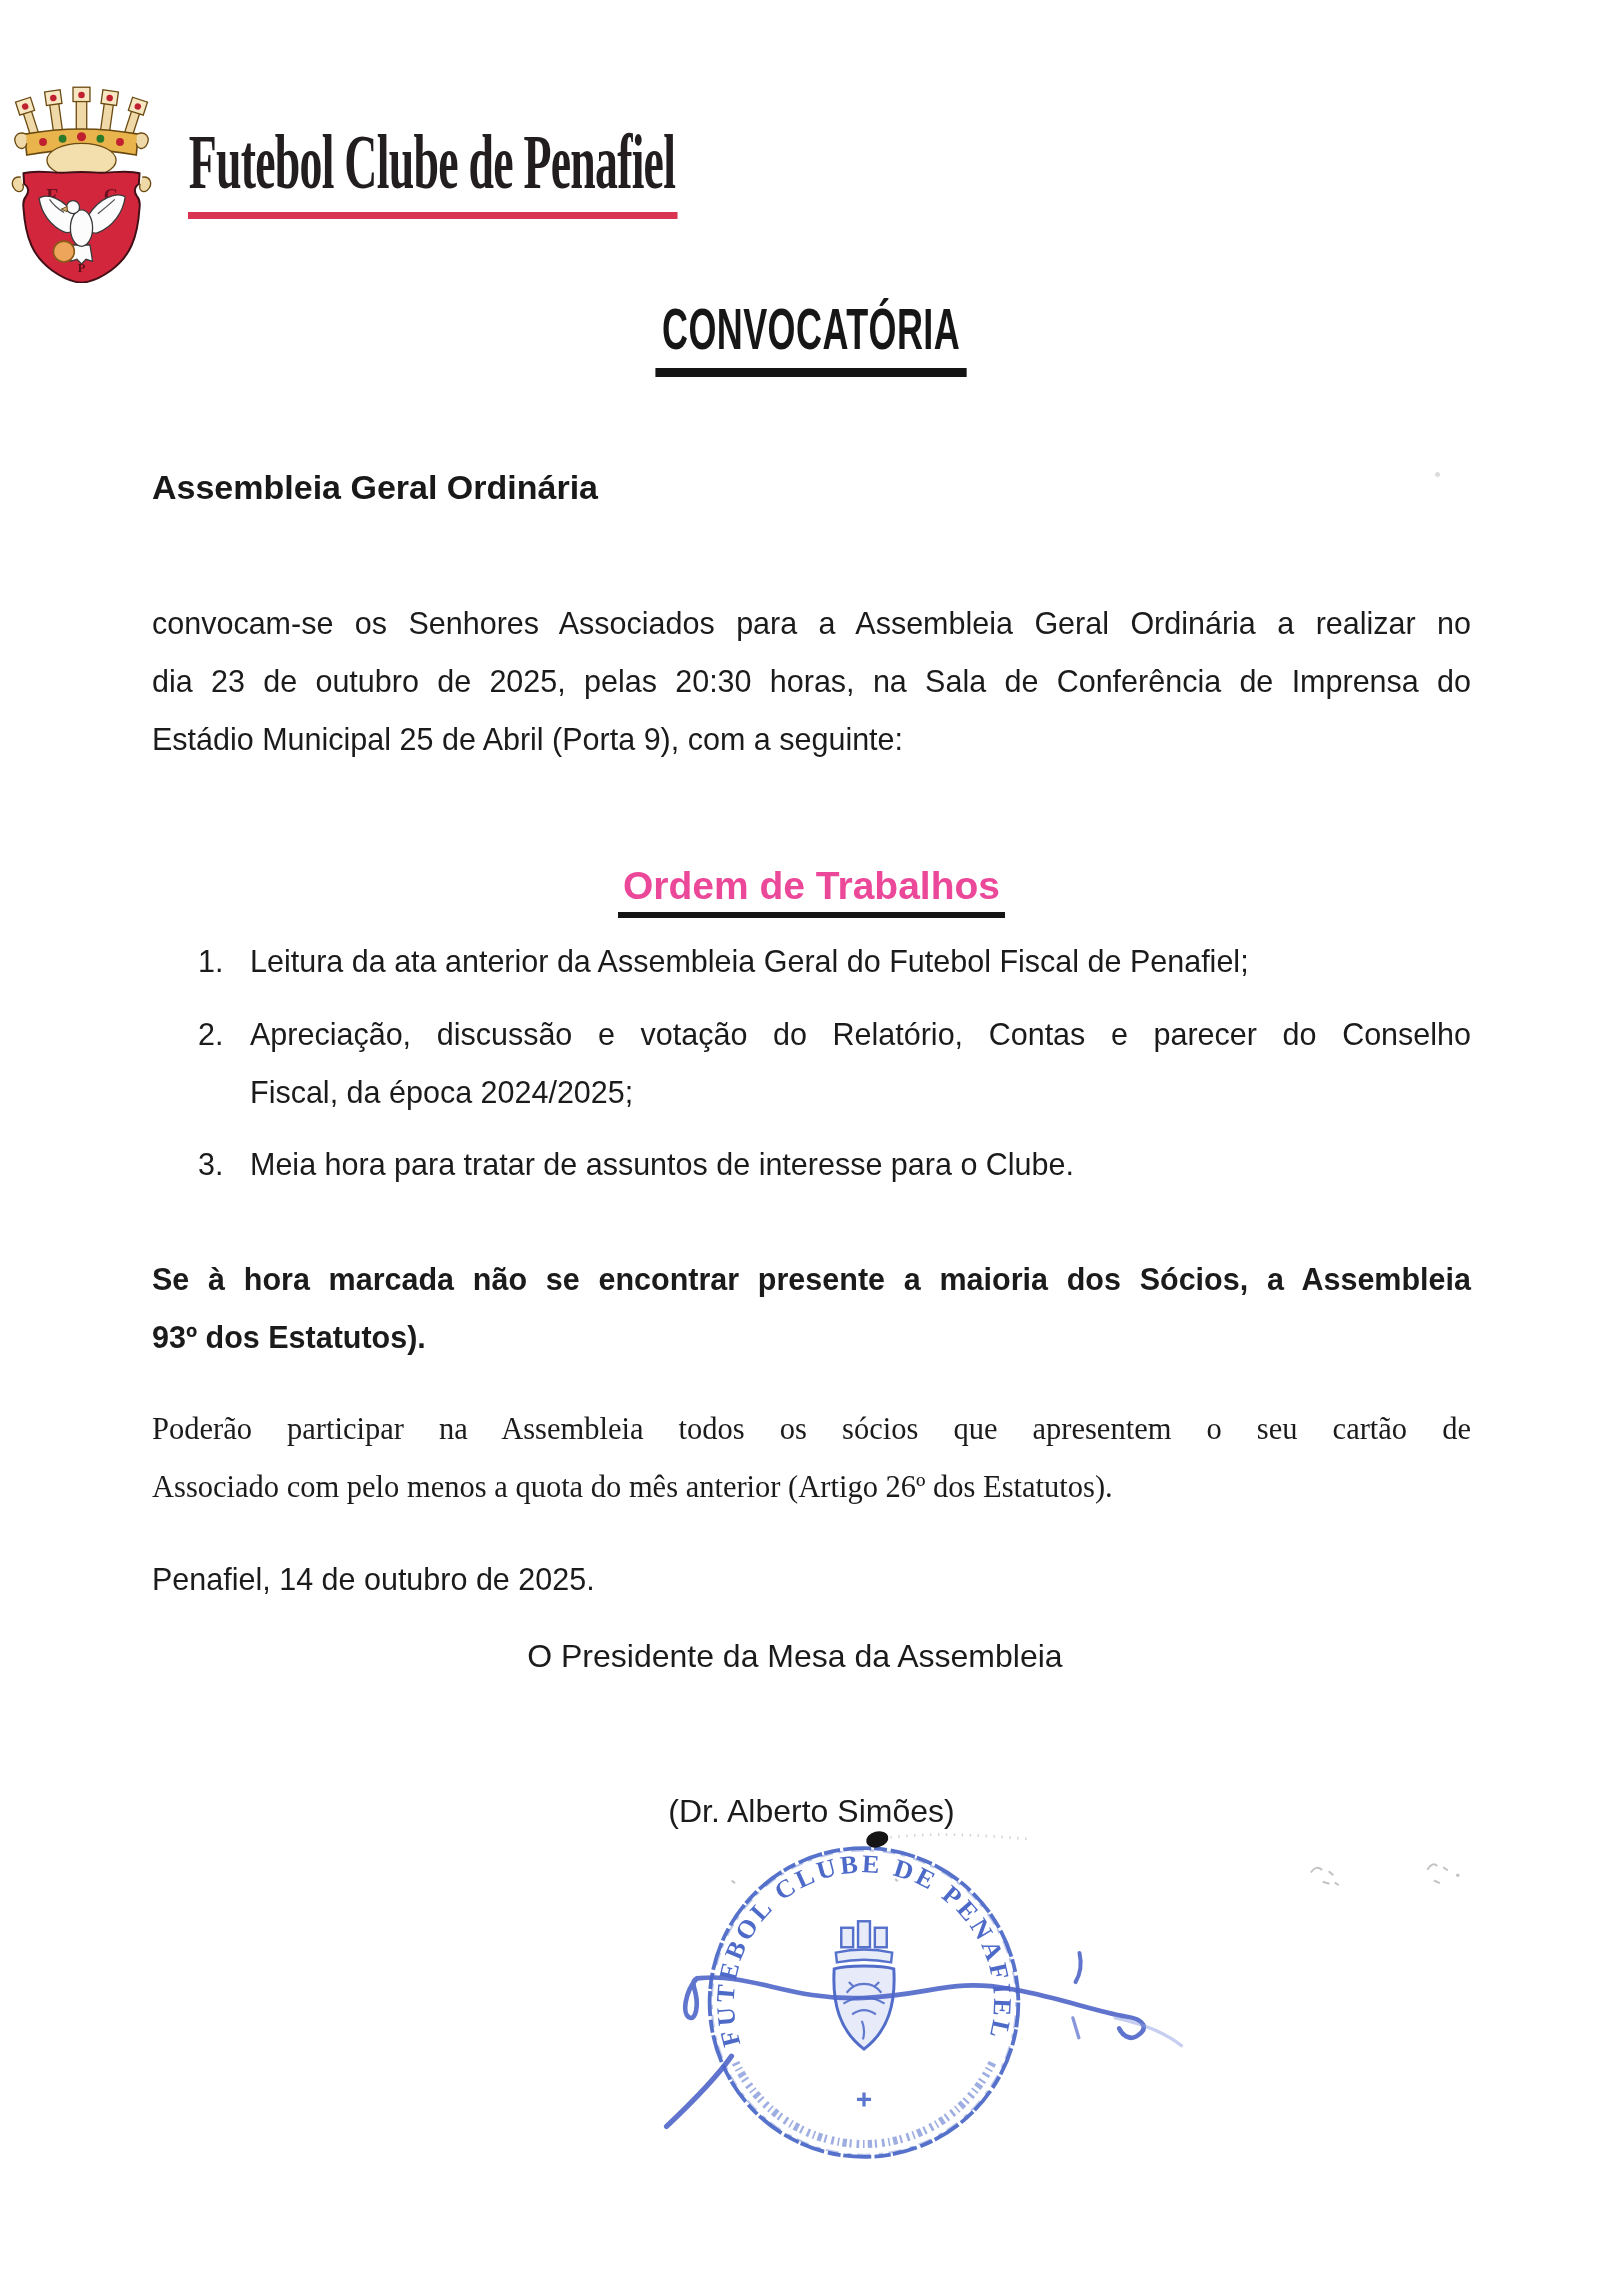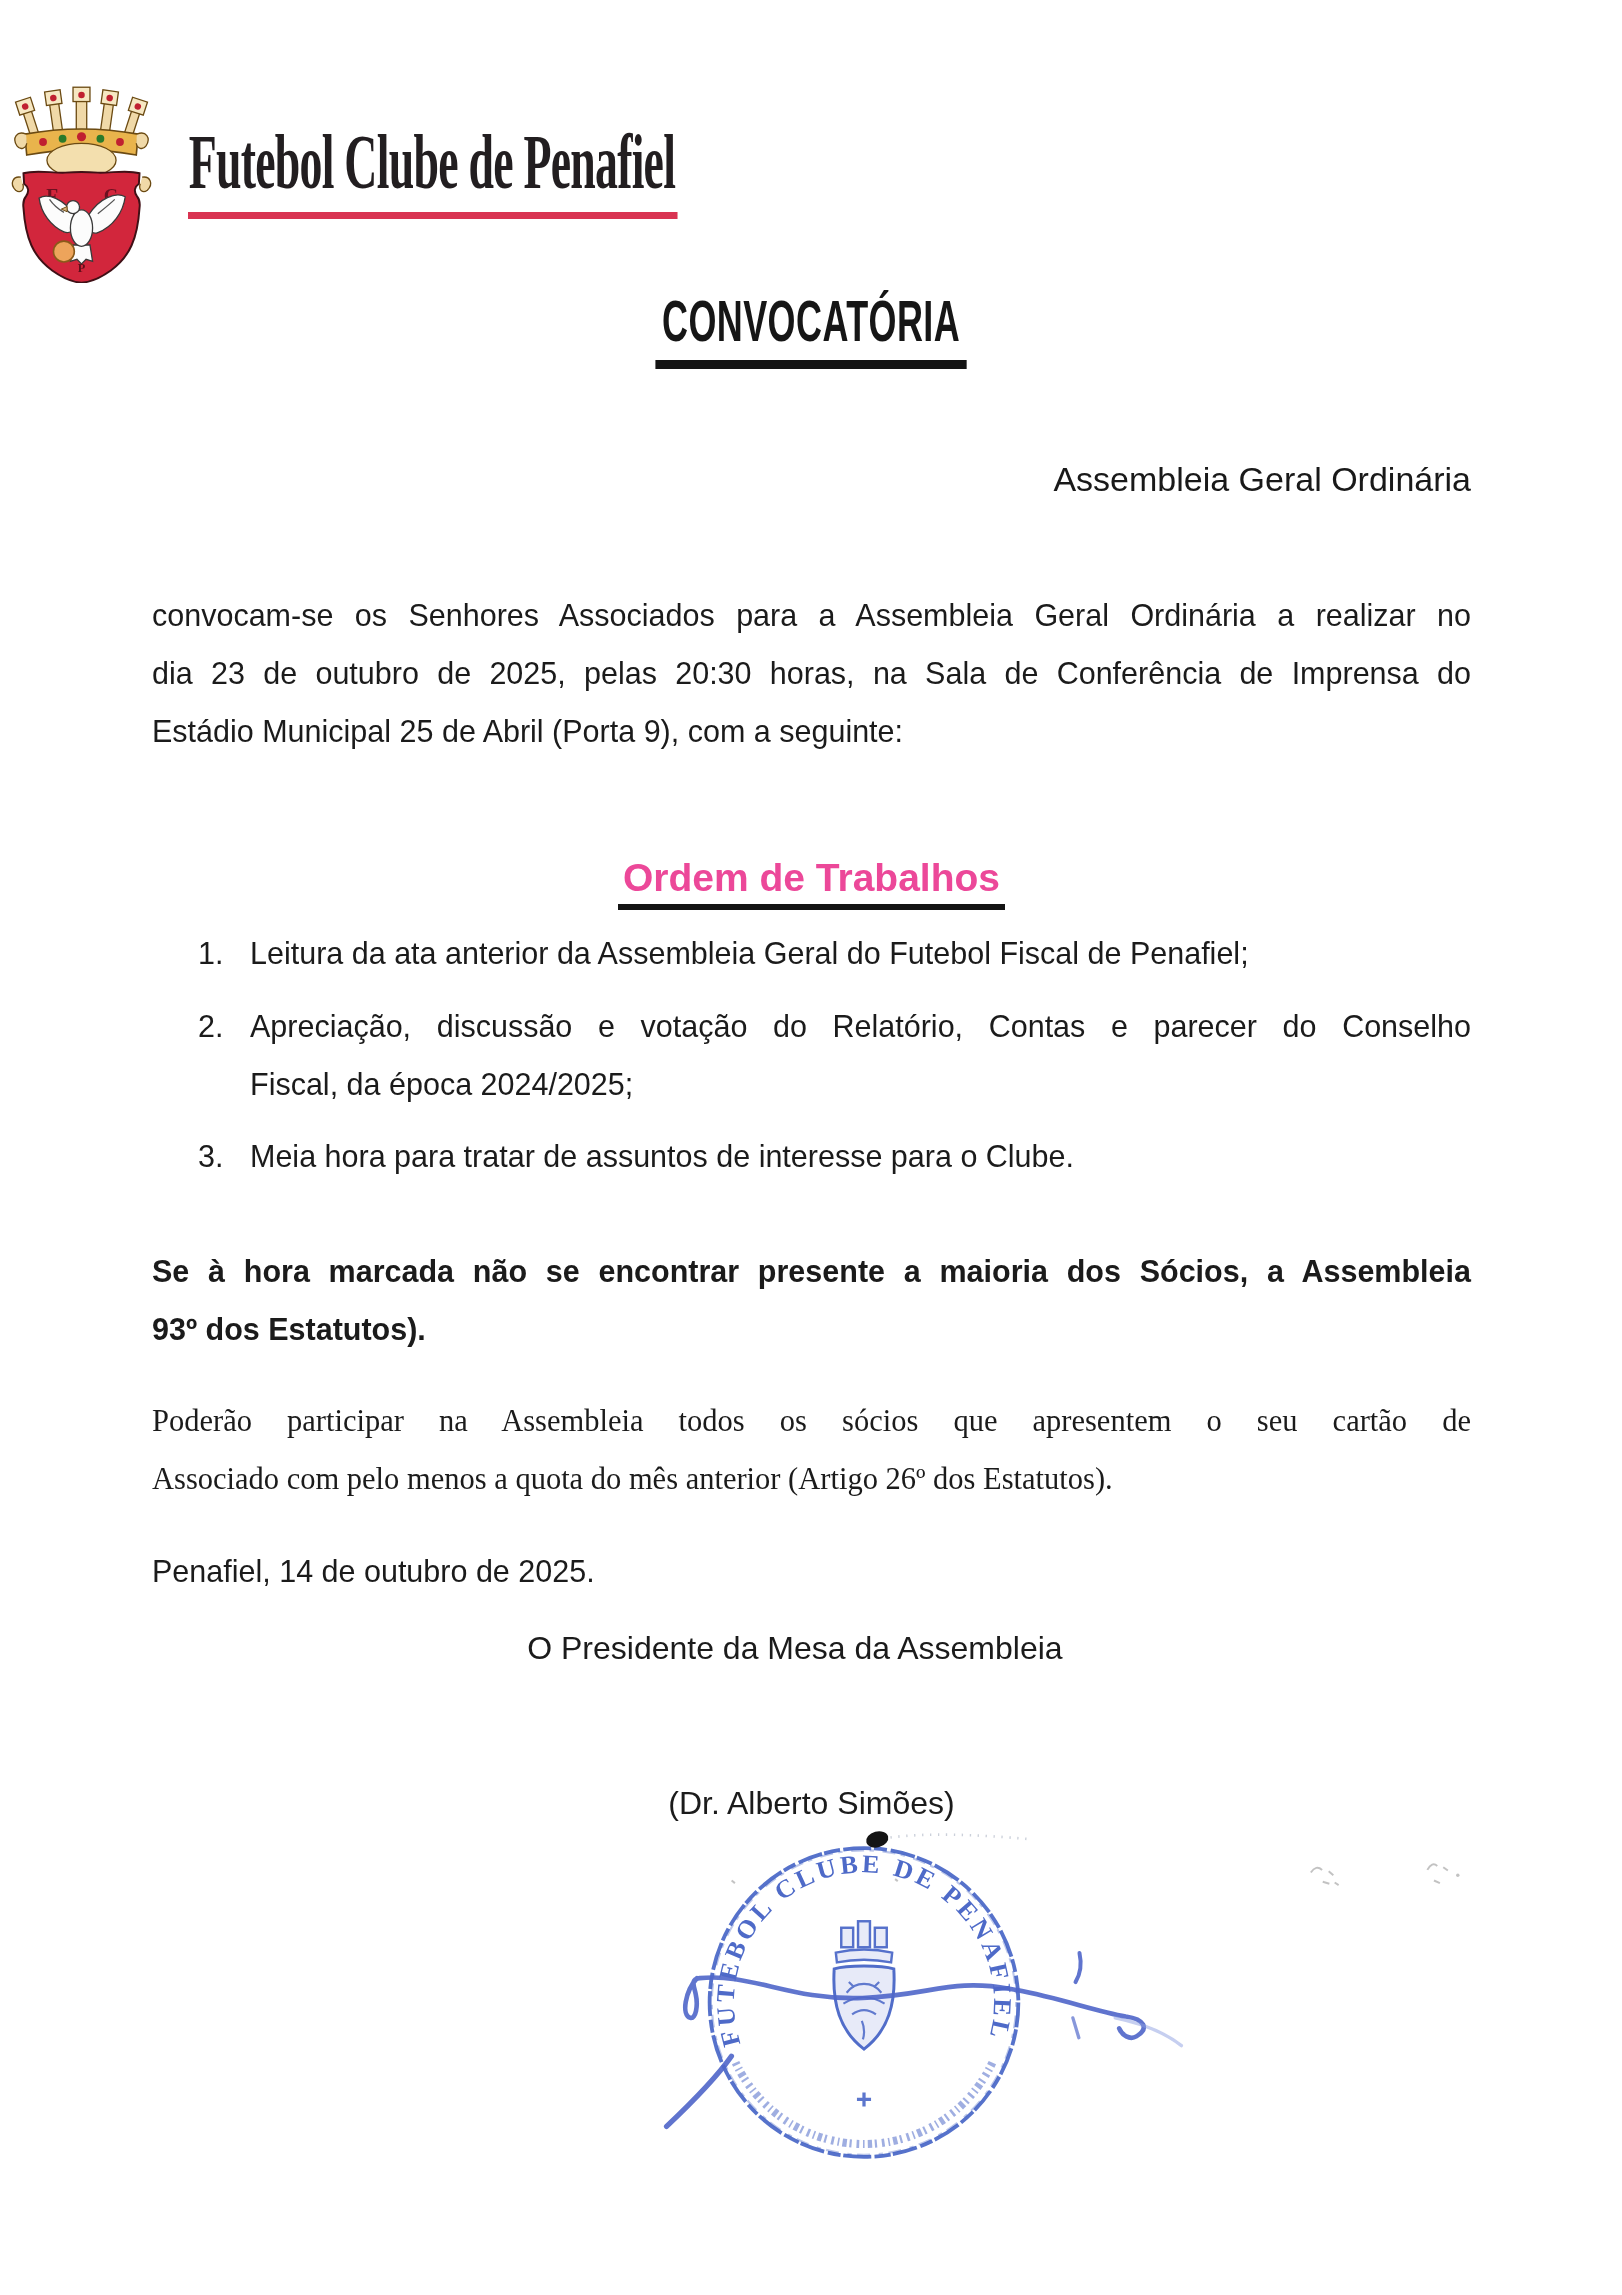--- a/index.html
+++ b/index.html
@@ -22,31 +22,31 @@
     display:inline-block;
     font-family:"Liberation Serif","DejaVu Serif",serif;
     font-weight:bold;font-size:79px;line-height:79px;
     color:#221e20;letter-spacing:-1.3px;white-space:nowrap;
     transform:scaleX(0.58);transform-origin:left top;
     padding:0 4px 10.6px 1.3px;
     border-bottom:7.3px solid #d93452;
   }
 
   
-  .title-row{text-align:center;margin-top:7px;}
+  .title-row{text-align:center;margin-top:15px;}
   .doc-title{
     display:inline-block;
     font-weight:bold;font-size:58px;line-height:61px;
     color:#161616;letter-spacing:0.7px;white-space:nowrap;
     transform:scaleX(0.62);transform-origin:center top;
     padding:0 10.6px 9.3px 10.6px;
     border-bottom:9.3px solid #141414;
   }
   .subtitle{
-    text-align:right;font-weight:normal;font-size:34px;line-height:41px;
+    text-align:left;font-weight:bold;font-size:34px;line-height:41px;
     margin-top:90px;color:#191919;
   }
 
   
   .para{font-size:30.5px;line-height:58px;}
   .jline{text-align:justify;text-align-last:justify;}
   .jlast{text-align:left;}
   .intro{margin-top:86px;}
 
   .agenda-heading-row{text-align:center;margin-top:97px;}

